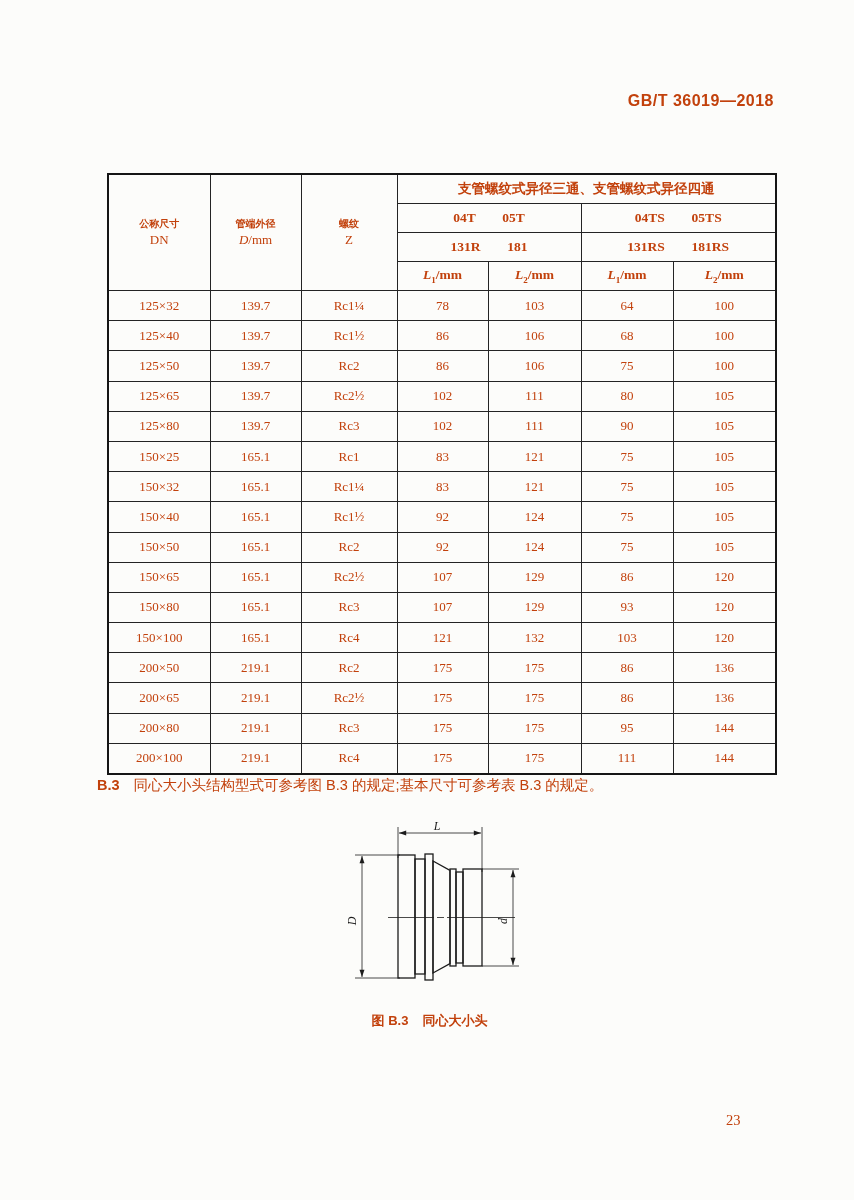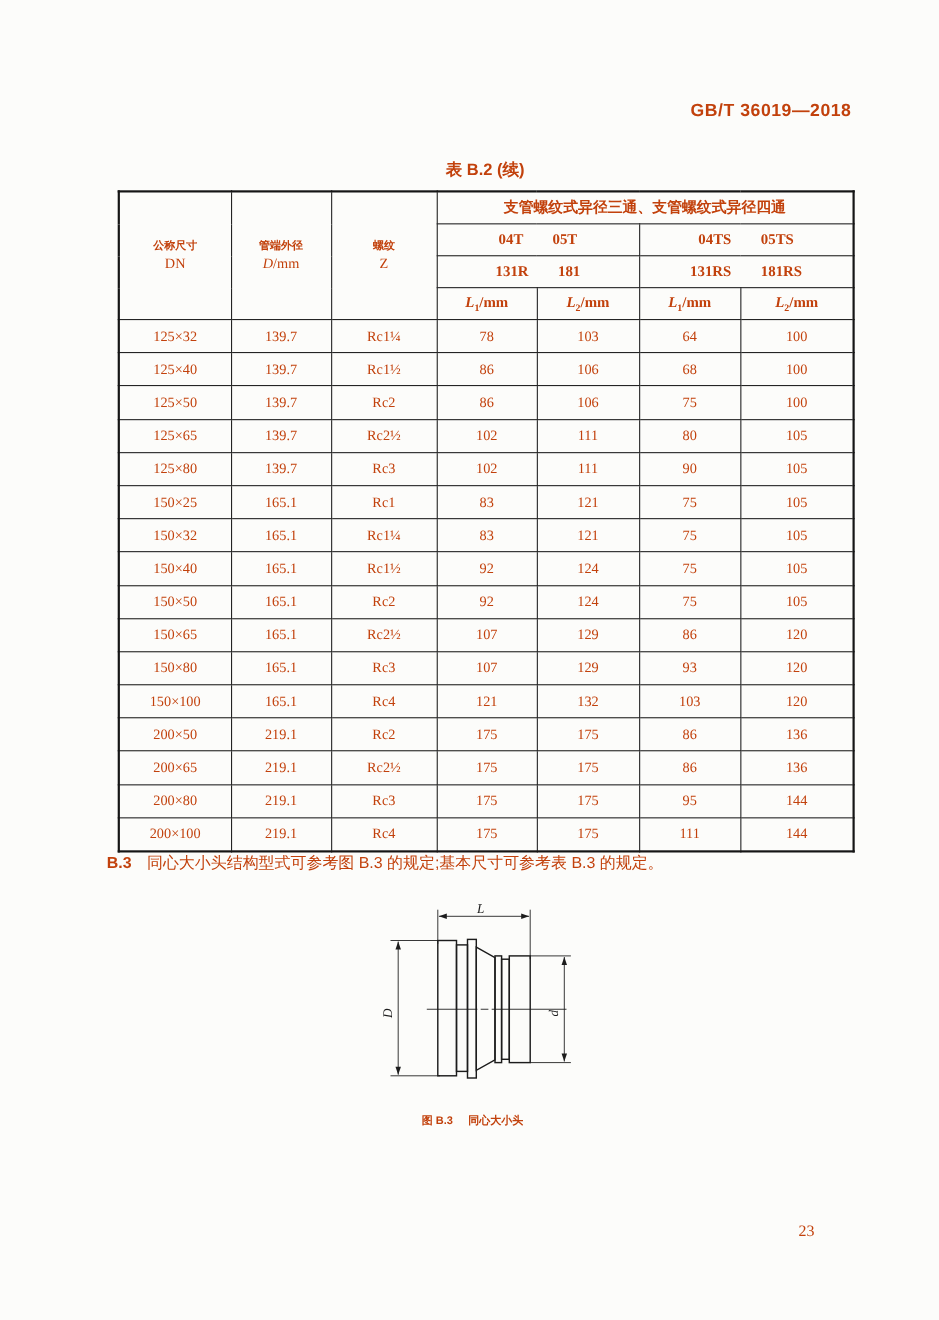--- a/index.html
+++ b/index.html
@@ -42,36 +42,35 @@
   .dimcell { font-family:"Liberation Serif", serif; font-weight:normal; font-size:13.5px; }
   .dimcell sub { font-size:9px; }
   .para-b3 {
     position:absolute; top:775px; left:97px; width:690px;
     font-size:14.5px; line-height:1.4;
   }
   .para-b3 .clause { font-weight:bold; margin-right:14px; }
   .fig-wrap { position:absolute; top:815px; left:338px; width:200px; height:190px; }
   .fig-caption {
     position:absolute; top:1012px; left:107px; width:645px;
-    text-align:center; font-size:10px; font-weight:bold;
+    text-align:center; font-size:13px; font-weight:bold;
   }
   .fig-caption .cap-gap { display:inline-block; width:14px; }
   .page-num {
     position:absolute; top:1112px; left:726px;
     font-family:"Liberation Serif", serif; font-size:14.5px;
   }
 </style>
 </head>
 <body>
 
 <div class="page">
 
   <div class="doc-code">GB/T 36019—2018</div>
 
-  <div class="tbl-title">表 B.2 (续)</div>
 
   <table class="std-table">
     <colgroup>
       <col style="width:102px">
         <col style="width:91px">
         <col style="width:96px">
       <col style="width:91px">
         <col style="width:93px">
         <col style="width:92px">
         <col style="width:103px">

